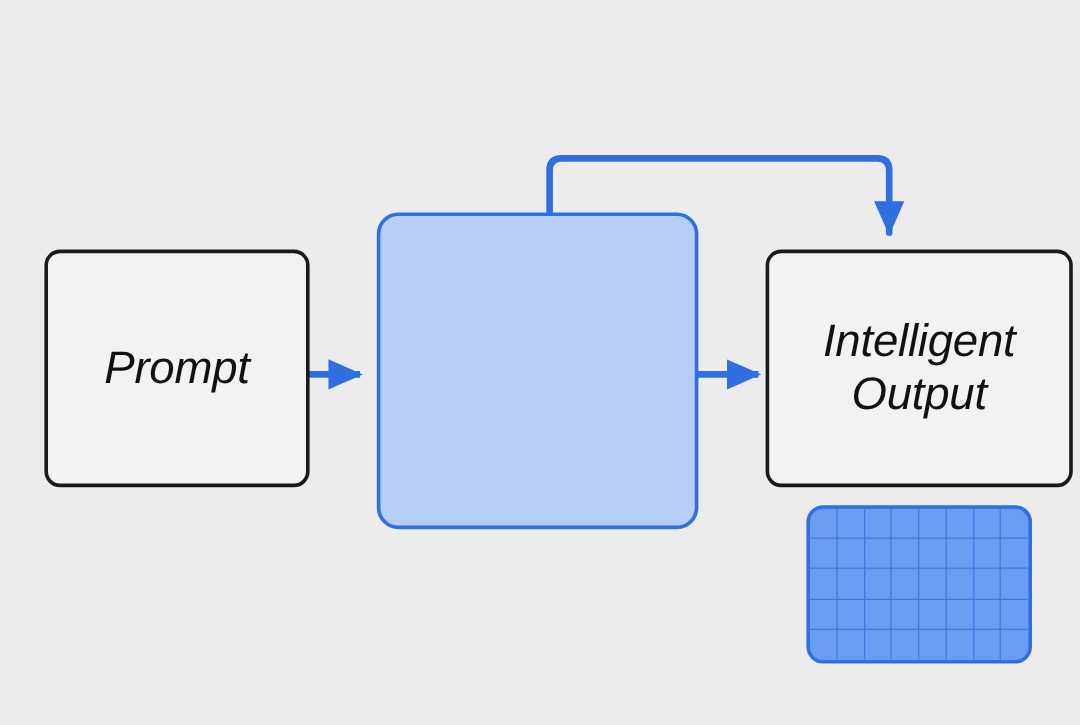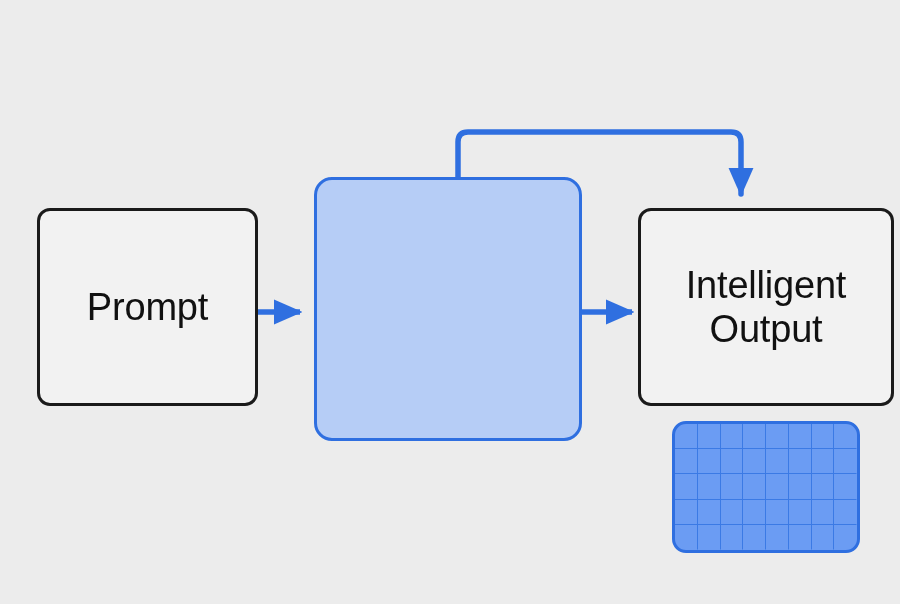--- a/index.html
+++ b/index.html
@@ -7,20 +7,21 @@
     padding: 0;
     background: #ececec;
   }
   #canvas {
     position: relative;
     width: 900px;
     height: 604px;
     background: #ececec;
     overflow: hidden;
     font-family: "Liberation Sans", sans-serif;
+    font-style: italic;
   }
   #flow-svg {
     position: absolute;
     left: 0;
     top: 0;
     width: 900px;
     height: 604px;
   }
   .node-box {
     position: absolute;

